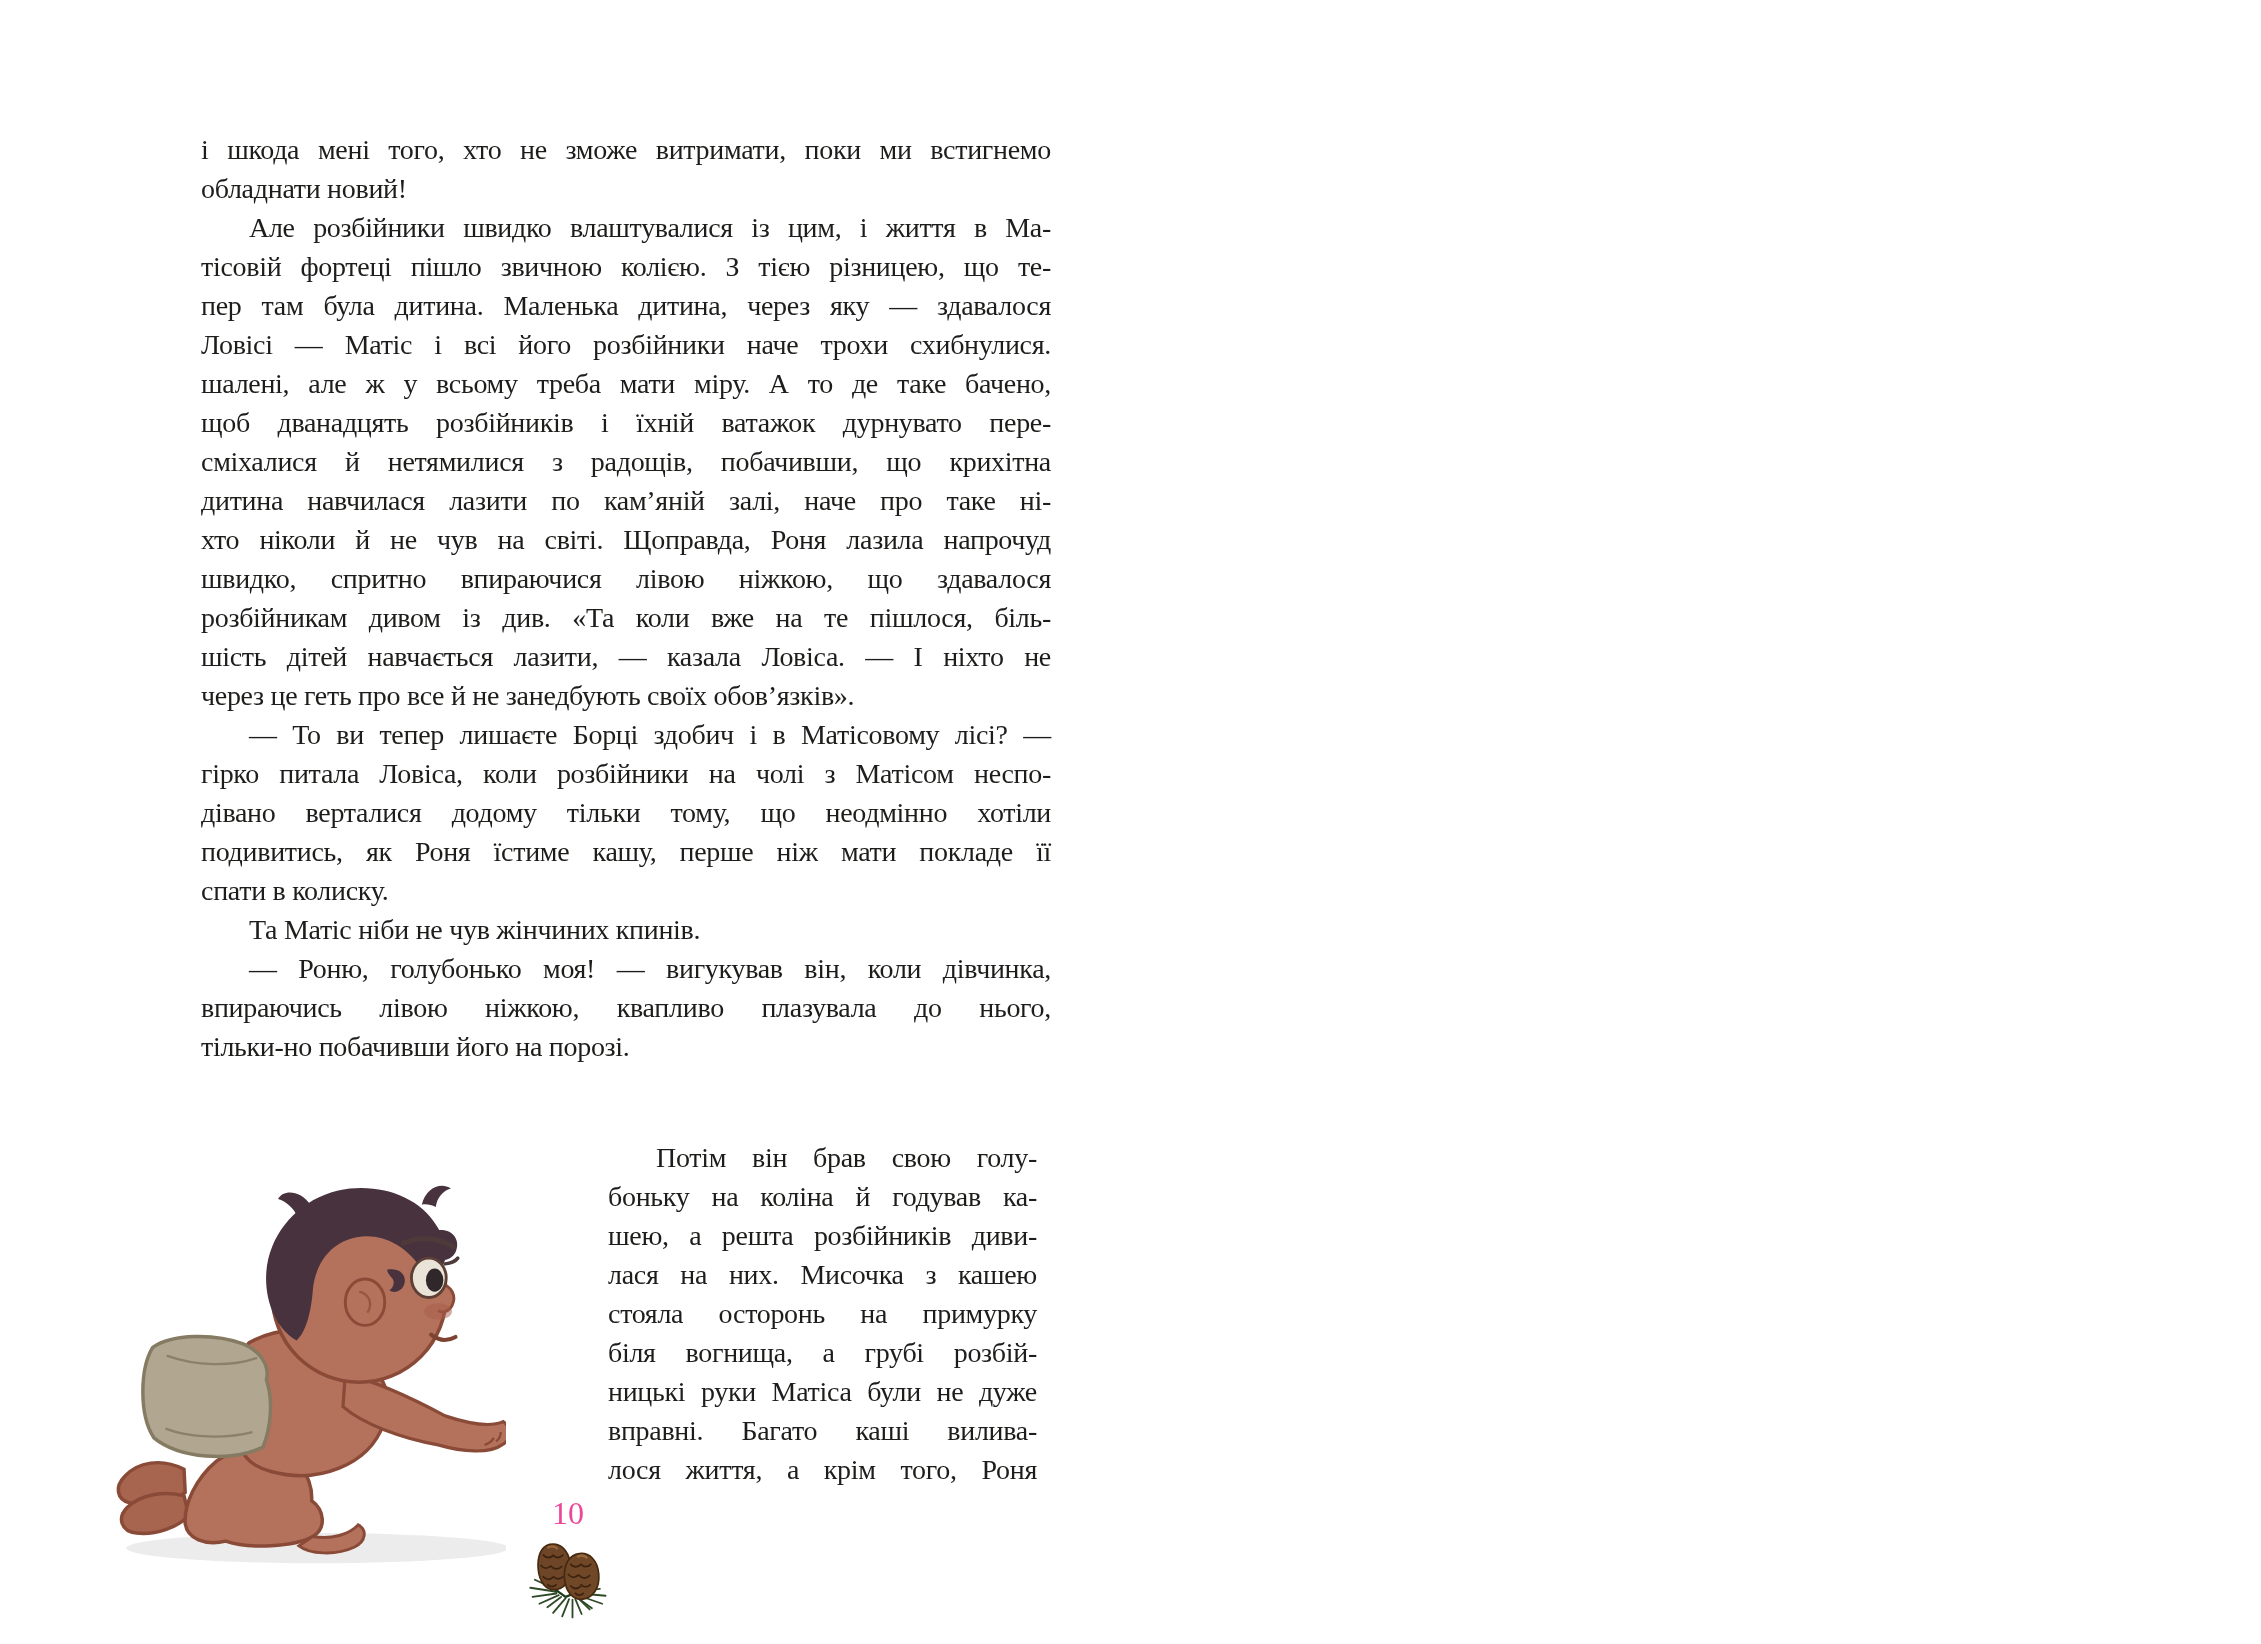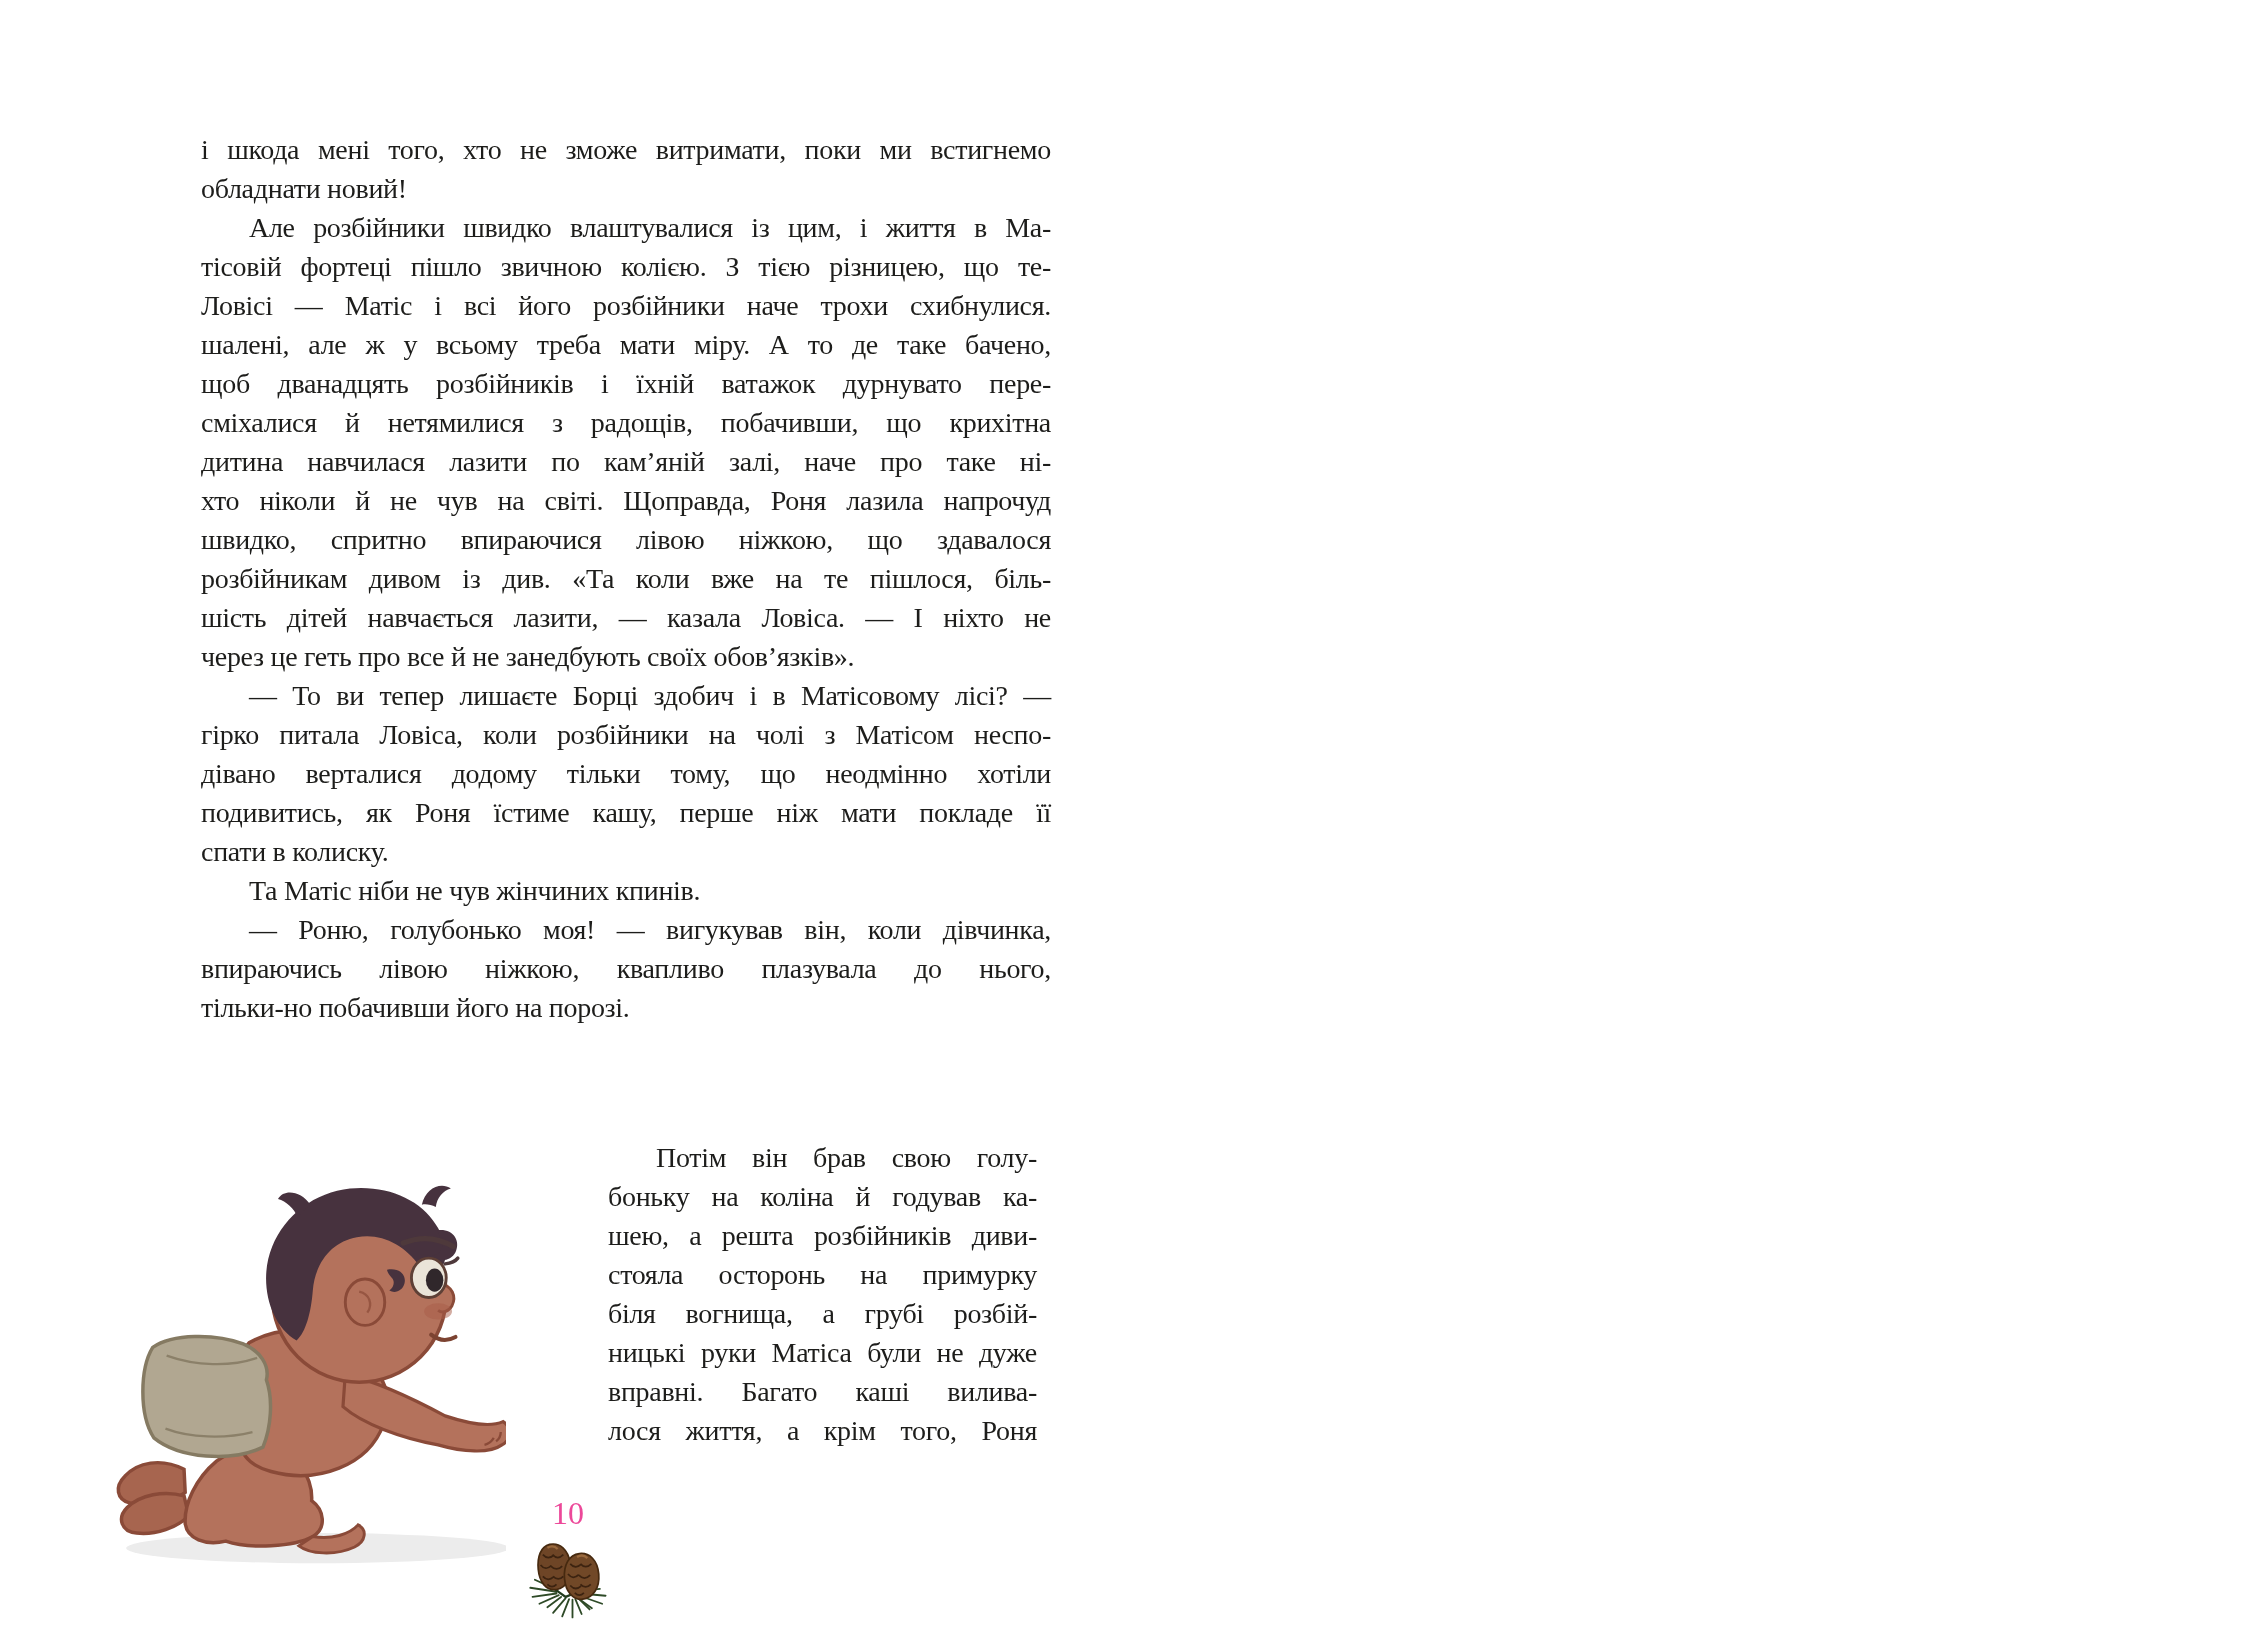--- a/index.html
+++ b/index.html
@@ -35,20 +35,21 @@
 </style>
 </head>
 <body>
 
 <section class="page left">
   <div class="textblock tb-left-main">
       <div class="ln">і шкода мені того, хто не зможе витримати, поки ми встигнемо</div>
       <div class="ln end">обладнати новий!</div>
       <div class="ln ind">Але розбійники швидко влаштувалися із цим, і життя в Ма-</div>
       <div class="ln">тісовій фортеці пішло звичною колією. З тією різницею, що те-</div>
+      <div class="ln">пер там була дитина. Маленька дитина, через яку — здавалося</div>
       <div class="ln">Ловісі — Матіс і всі його розбійники наче трохи схибнулися.</div>
       <div class="ln">шалені, але ж у всьому треба мати міру. А то де таке бачено,</div>
       <div class="ln">щоб дванадцять розбійників і їхній ватажок дурнувато пере-</div>
       <div class="ln">сміхалися й нетямилися з радощів, побачивши, що крихітна</div>
       <div class="ln">дитина навчилася лазити по кам’яній залі, наче про таке ні-</div>
       <div class="ln">хто ніколи й не чув на світі. Щоправда, Роня лазила напрочуд</div>
       <div class="ln">швидко, спритно впираючися лівою ніжкою, що здавалося</div>
       <div class="ln">розбійникам дивом із див. «Та коли вже на те пішлося, біль-</div>
       <div class="ln">шість дітей навчається лазити, — казала Ловіса. — І ніхто не</div>
       <div class="ln end">через це геть про все й не занедбують своїх обов’язків».</div>
@@ -113,20 +114,21 @@
       </g>
       <ellipse cx="588" cy="268" rx="24" ry="14" fill="#a75c47" opacity="0.5"></ellipse>
       <path d="M576 308 q20 16 42 4" fill="none" stroke="#7c4331" stroke-width="7" stroke-linecap="round"></path>
     </svg>
   </div>
 
   <div class="textblock tb-left-col">
       <div class="ln ind">Потім він брав свою голу-</div>
       <div class="ln">боньку на коліна й годував ка-</div>
       <div class="ln">шею, а решта розбійників диви-</div>
+      <div class="ln">лася на них. Мисочка з кашею</div>
       <div class="ln">стояла осторонь на примурку</div>
       <div class="ln">біля вогнища, а грубі розбій-</div>
       <div class="ln">ницькі руки Матіса були не дуже</div>
       <div class="ln">вправні. Багато каші вилива-</div>
       <div class="ln">лося життя, а крім того, Роня</div>
     </div>
 
   <div class="folio fl">
     <div class="pnum">10</div>
     <div class="ornament">

